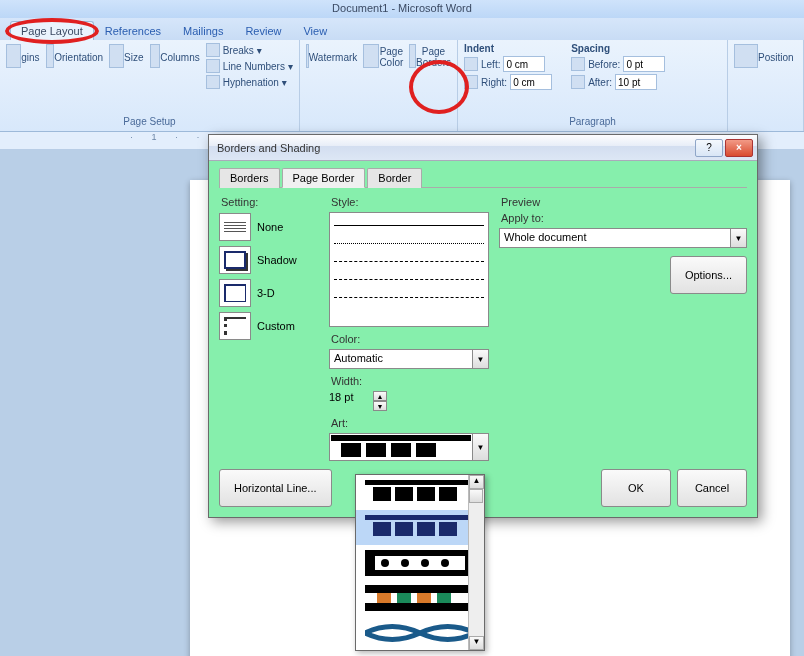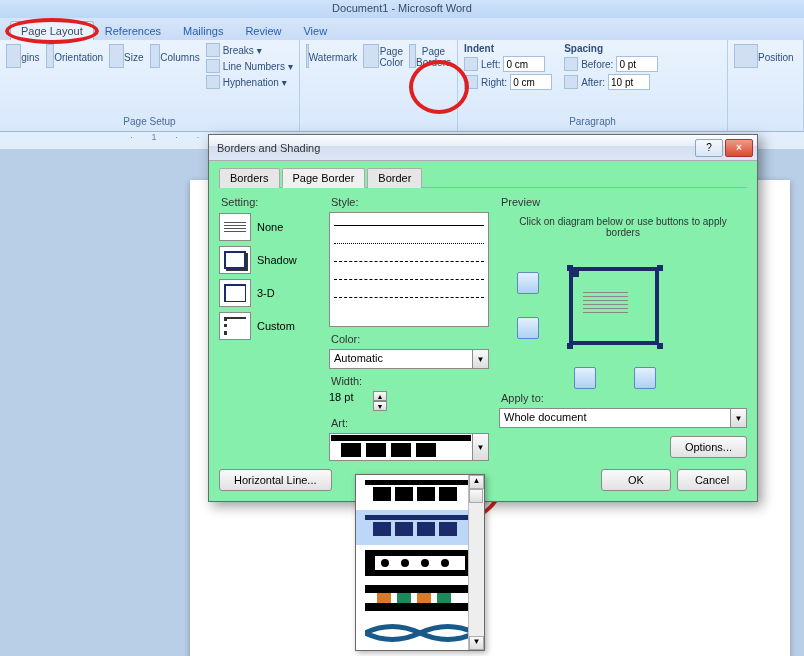--- a/index.html
+++ b/index.html
@@ -78,21 +78,21 @@
 
 .previewbox { height:180px; position:relative; }
 .previewtxt { font-size:10px; text-align:center; color:#333; padding:4px; }
 .pv-toggle { width:22px; height:22px; border:1px solid #5a8ac8; background:linear-gradient(#e2f0fd,#aed1f1); border-radius:2px; position:absolute; cursor:pointer; }
 .pv-page { position:absolute; left:70px; top:55px; width:90px; height:78px; border:4px solid #1a2a6b; }
 .pv-page::before, .pv-page::after { content:""; position:absolute; width:6px; height:6px; background:#1a2a6b; }
 .pv-page::before { left:-6px; top:-6px; box-shadow:90px 0 #1a2a6b, 0 78px #1a2a6b, 90px 78px #1a2a6b; }
 .pv-lines { position:absolute; left:10px; top:18px; width:45px; }
 .pv-lines i { display:block; height:1px; background:#888; margin:3px 0; }
 
-.dbtn { height:22px; padding:0 14px; border:1px solid #8a8a8a; background:linear-gradient(#fafafa,#e2e2e2); border-radius:3px; cursor:pointer; font-size:11px; }
+.dbtn { height:38px; padding:0 14px; border:1px solid #8a8a8a; background:linear-gradient(#fafafa,#e2e2e2); border-radius:3px; cursor:pointer; font-size:11px; }
 .dlg-foot { display:flex; justify-content:space-between; align-items:flex-end; margin-top:8px; }
 .dlg-foot .right { display:flex; gap:6px; }
 
 
 .artdrop { position:absolute; left:355px; top:474px; width:130px; background:#fff; border:1px solid #6a6a6a; box-shadow:2px 2px 6px rgba(0,0,0,.3); z-index:50; }
 .artdrop .arow { height:35px; display:flex; align-items:center; justify-content:center; cursor:pointer; }
 .artdrop .arow.sel { background:#bcd7f7; }
 .artdrop svg { width:110px; height:26px; }
 .artdrop .sbar { position:absolute; right:0; top:0; width:16px; height:100%; background:#eee; border-left:1px solid #bbb; }
 .artdrop .sbar div { height:14px; background:linear-gradient(#fafafa,#ddd); border:1px solid #aaa; font-size:8px; text-align:center; cursor:pointer; }
@@ -154,21 +154,21 @@
         </div>
       <div class="vbtn small">
           <div class="ricon"></div>
           <span style="white-space:pre-line;text-align:center">Page
 Borders</span>
         </div>
     </div>
   </div>
 
   <div class="group" style="width:270px">
-    <div class="group-body" style="gap:8px;">
+    <div class="group-body" style="gap:15px;">
       <div class="stackcol">
         <div class="row">
             <b>Indent</b>
           </div>
         <div class="row">
             <div class="ricon"></div>
             <span>Left:</span>
             <input value="0 cm" style="">
           </div>
         <div class="row">
@@ -302,37 +302,20 @@
               <rect x="60" y="8" width="20" height="14" fill="#000"></rect>
               <rect x="85" y="8" width="20" height="14" fill="#000"></rect>
             </svg>
           </div>
           <div class="cbtn" style="height:28px">▼</div>
         </div>
       </div>
 
       <div class="col3">
         <span class="seclabel">Preview</span>
-        <div class="previewbox">
-          <div class="previewtxt">Click on diagram below or use buttons to apply borders</div>
-          <div class="pv-toggle" style="left:18px; top:60px"></div>
-          <div class="pv-toggle" style="left:18px; top:105px"></div>
-          <div class="pv-toggle" style="left:75px; top:155px"></div>
-          <div class="pv-toggle" style="left:135px; top:155px"></div>
-          <div class="pv-page">
-            <div class="pv-lines">
-                <i></i>
-                <i></i>
-                <i></i>
-                <i></i>
-                <i></i>
-                <i></i>
-              </div>
-          </div>
-        </div>
 
         <span class="seclabel">Apply to:</span>
         <div class="combo">
           <div class="cval">Whole document</div>
           <div class="cbtn">▼</div>
         </div>
         <div style="text-align:right; margin-top:8px">
           <button class="dbtn">Options...</button>
         </div>
       </div>

